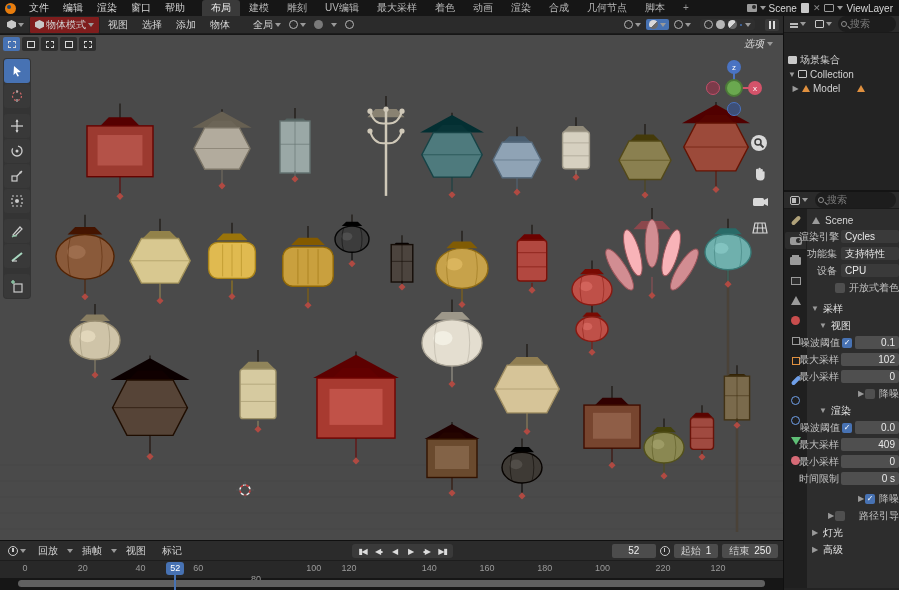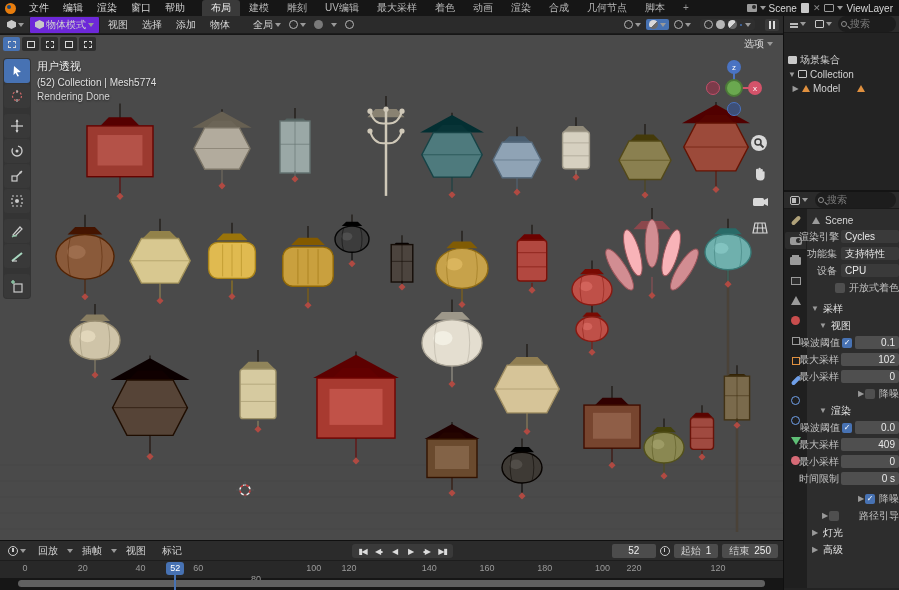--- a/index.html
+++ b/index.html
@@ -19,38 +19,38 @@
   .mini-ico{width:10px;height:8px;background:#9a9a9a;border-radius:1px;position:relative;flex:none;}
   .mini-ico.cam::after{content:'';position:absolute;right:1px;top:1px;width:4px;height:4px;border-radius:50%;background:#2a2a2a;}
   .mini-ico.layers{background:transparent;border:1px solid #9a9a9a;}
   .mini-ico.page{background:#c8c8c8;width:8px;height:10px;}
   .caret{width:0;height:0;border-left:3px solid transparent;border-right:3px solid transparent;border-top:4px solid #9a9a9a;display:inline-block;flex:none;}
   .x-ico{color:#8a8a8a;font-size:9px;}
   
   .vph{position:absolute;top:16px;left:0;width:783px;height:18px;background:#2b2b2b;border-bottom:1px solid #1b1b1b;display:flex;align-items:center;gap:2px;padding:0 4px;z-index:20;}
   .vph .menu{padding:0 6px;}
   .iconbtn{display:flex;align-items:center;gap:2px;padding:1px 3px;border-radius:2px;background:transparent;}
-  .iconbtn.field{background:#6d28d9;border:1px solid #242424;padding:1px 5px;}
+  .iconbtn.field{background:#7f1d1d;border:1px solid #242424;padding:1px 5px;}
   .iconbtn.blue{background:#4772b3;}
   .sph{width:9px;height:9px;border-radius:50%;background:#b5b5b5;flex:none;}
   .sph.wire{background:transparent;border:1px solid #b5b5b5;}
   .sph.half{background:linear-gradient(135deg,#d9d9d9 50%,#6a6a6a 50%);}
   .shadegrp{display:flex;align-items:center;gap:3px;background:#2f2f2f;border-radius:3px;padding:1px 4px;margin-left:4px;}
   .shadegrp .on{background:#4772b3;border-radius:2px;padding:1px;}
   .pausebtn{display:flex;gap:2px;padding:2px 4px;background:#3a3a3a;border-radius:2px;margin-left:8px;}
   .pausebtn i{width:2px;height:8px;background:#ddd;display:block;}
   .cube-ico{width:9px;height:9px;background:#c8c8c8;clip-path:polygon(50% 0,100% 25%,100% 75%,50% 100%,0 75%,0 25%);flex:none;}
   .spacer{flex:1;}
   
   .viewport{position:absolute;top:35px;left:0;width:783px;height:505px;background:#4a4a4a;overflow:hidden;}
   .vp-toolrow{position:absolute;top:2px;left:3px;display:flex;gap:2px;z-index:6;}
   .selbtn{width:17px;height:14px;background:#2e2e2e;border-radius:2px;display:flex;align-items:center;justify-content:center;}
   .selbtn.active{background:#4772b3;}
   .selbtn .bx{width:8px;height:7px;border:1px dashed #d9d9d9;}
-  .vp-options{position:absolute;top:2px;right:10px;display:flex;align-items:center;gap:3px;color:#ddd;z-index:6;}
+  .vp-options{position:absolute;top:2px;right:10px;display:flex;align-items:center;gap:3px;color:#ddd;z-index:6;font-style:italic;}
   .overlay-text{position:absolute;top:24px;left:37px;z-index:5;text-shadow:0 1px 2px rgba(0,0,0,.5);}
   .overlay-text .l1{font-size:11px;color:#ececec;margin-bottom:3px;}
   .overlay-text .l2{font-size:10px;color:#e0e0e0;margin-bottom:3px;}
   .overlay-text .l3{font-size:10px;color:#d6d6d6;}
   .toolbar{position:absolute;top:23px;left:3px;width:28px;background:#2e2e2ecc;border-radius:4px;padding:1px;z-index:6;display:flex;flex-direction:column;gap:1px;}
   .tool{width:26px;height:24px;border-radius:3px;display:flex;align-items:center;justify-content:center;background:#393939;}
   .tool.active{background:#4772b3;}
   .tool svg{display:block;}
   .tool.gap{margin-top:5px;}
   .gizmo{position:absolute;top:22px;right:18px;width:62px;height:62px;z-index:6;}
@@ -556,25 +556,20 @@
         </span>
       <span class="selbtn">
           <span class="bx"></span>
         </span>
     </div>
     <div class="vp-options">
       <span>选项</span>
         <span class="caret"></span>
     </div>
 
-    <div class="overlay-text">
-      <div class="l1">用户透视</div>
-      <div class="l2">(52) Collection | Mesh5774</div>
-      <div class="l3">Rendering Done</div>
-    </div>
 
     <div class="toolbar">
       <span class="tool active">
           <svg width="14" height="14">
             <polygon points="4,2 11,8 7,8.5 9,12 7.5,12.6 5.6,9 3.5,11" fill="#fff"></polygon>
           </svg>
         </span>
       <span class="tool">
           <svg width="14" height="14">
             <circle cx="7" cy="7" r="4.5" fill="none" stroke="#c66" stroke-width="1.2" stroke-dasharray="2 2"></circle>
@@ -832,21 +827,21 @@
           <span class="fval num">0 s</span>
         </div>
         <div class="frow ind1" style="margin-top:3px">
           <span class="tw">▶</span>
           <span class="chk on">✓</span>
           <span style="margin-left:4px;color:#c0c0c0">降噪</span>
         </div>
         <div class="frow ind1">
           <span class="tw">▶</span>
           <span class="chk"></span>
-          <span style="margin-left:20px;color:#c0c0c0">路径引导</span>
+          <span style="margin-left:14px;color:#c0c0c0">路径引导</span>
         </div>
         <div class="sechead">
           <span class="tw">▶</span>
             <span>灯光</span>
         </div>
         <div class="sechead">
           <span class="tw">▶</span>
             <span>高级</span>
         </div>
       </div>
@@ -893,21 +888,21 @@
         <span class="tick" style="left: 82.75px;">20</span>
         <span class="tick" style="left: 140.5px;">40</span>
         <span class="tick" style="left: 198.25px;">60</span>
         <span class="tick" style="left: 256px; margin-top: 11px;">80</span>
         <span class="tick" style="left: 313.75px; text-align: center;">100</span>
         <span class="tick" style="left: 349px;">120</span>
         <span class="tick" style="left: 429.25px;">140</span>
         <span class="tick" style="left: 487px;">160</span>
         <span class="tick" style="left: 544.75px;">180</span>
         <span class="tick" style="left: 602.5px;">100</span>
-        <span class="tick" style="left: 634px;">220</span>
+        <span class="tick" style="left: 663px;">220</span>
         <span class="tick" style="left: 718px;">120</span>
         <span class="phead" style="left: 175.15px;"></span>
         <span class="fbadge" style="left: 175.15px;">52</span>
       </div>
     <div class="tl-scroll">
       <span class="sbar"></span>
     </div>
   </div>
 
 </div>

